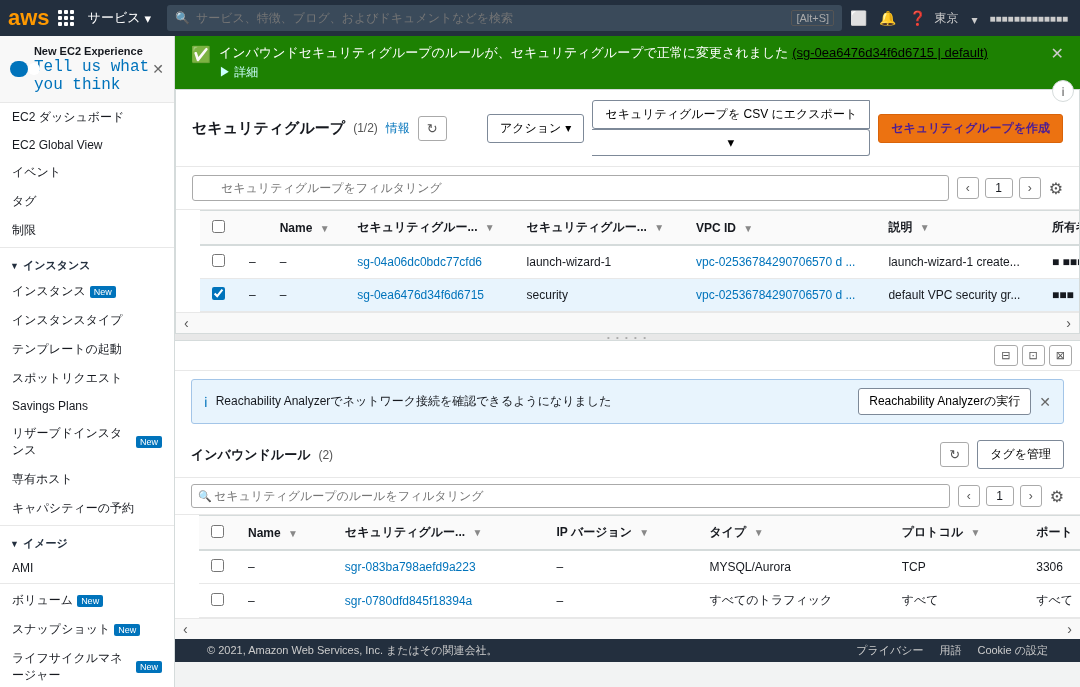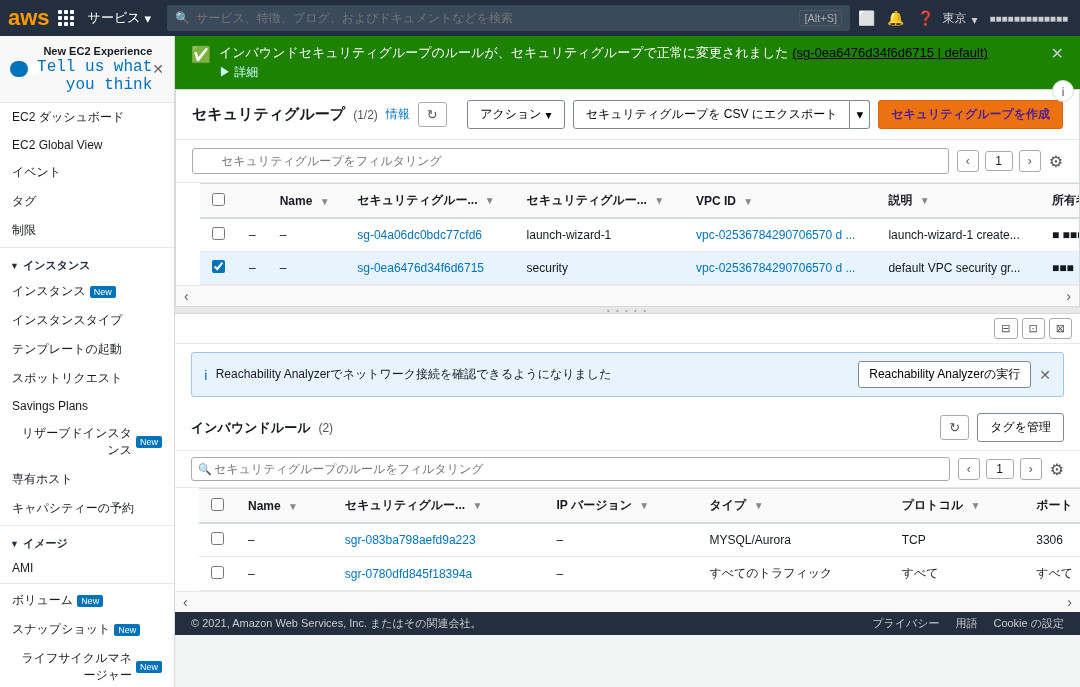--- a/index.html
+++ b/index.html
@@ -26,30 +26,30 @@
     .grid-icon { display: grid; grid-template-columns: 1fr 1fr 1fr; gap: 2px; width: 14px; }
     .grid-icon span { background: #fff; width: 4px; height: 4px; border-radius: 1px; }
     .search-bar {
       flex: 1; display: flex; align-items: center; background: #3a4a5a; border-radius: 3px; padding: 0 8px; height: 26px;
     }
     .search-bar input {
       background: none; border: none; color: #ccc; font-size: 12px; flex: 1; outline: none;
     }
     .search-shortcut { color: #aaa; font-size: 11px; border: 1px solid #555; padding: 1px 4px; border-radius: 2px; }
     .nav-icons { display: flex; align-items: center; gap: 12px; color: #ccc; font-size: 14px; }
-    .nav-region { display: flex; align-items: flex-end; gap: 5px; color: #ccc; font-size: 12px; cursor: pointer; }
+    .nav-region { display: flex; align-items: flex-end; gap: 13px; color: #ccc; font-size: 12px; cursor: pointer; }
     .nav-right { display: flex; align-items: center; gap: 8px; }
     .nav-right-item { color: #ccc; font-size: 12px; cursor: pointer; padding: 2px 4px; }
 
     
     .layout { display: flex; height: calc(687px - 36px); }
 
     
     .sidebar {
-      width: 175px; background: #fff; border-right: 1px solid #d5dbdb; overflow-y: auto; flex-shrink: 0; text-align: right;
+      width: 175px; background: #fff; border-right: 1px solid #d5dbdb; overflow-y: auto; flex-shrink: 0;
     }
     .sidebar-toggle {
       display: flex; align-items: center; justify-content: space-between; padding: 8px 10px; border-bottom: 1px solid #e8e8e8; background: #f8f8f8;
     }
     .ec2-toggle { display: flex; align-items: center; gap: 6px; }
     .toggle-switch { width: 32px; height: 16px; background: #0073bb; border-radius: 8px; position: relative; cursor: pointer; }
     .toggle-switch::after { content: ''; position: absolute; width: 12px; height: 12px; background: #fff; border-radius: 50%; top: 2px; left: 2px; }
     .toggle-switch.on::after { left: 18px; }
     .new-ec2-label { font-size: 11px; font-weight: bold; color: #16191f; }
     .tell-us { font-size: 16px; color: #0073bb; cursor: pointer; display: block; font-family: Liberation Mono, monospace; }
@@ -87,21 +87,21 @@
     .count-badge { font-size: 12px; color: #555; }
     .info-link { color: #0073bb; font-size: 12px; cursor: pointer; }
     .refresh-btn { background: none; border: 1px solid #aaa; border-radius: 3px; padding: 4px 8px; cursor: pointer; font-size: 13px; color: #555; }
     .spacer { flex: 1; }
     .action-btn {
       background: #fff; border: 1px solid #7d8998; border-radius: 3px; padding: 5px 12px; font-size: 12px; cursor: pointer; display: flex; align-items: center; gap: 4px;
     }
     .primary-btn {
       background: #ec7211; border: 1px solid #d96309; color: #4c1d95; border-radius: 3px; padding: 5px 12px; font-size: 12px; cursor: pointer; font-weight: 600;
     }
-    .export-btn-group { display: flex; }
+    .export-btn-group { display: flex; flex-direction: column; }
     .export-btn { background: #fff; border: 1px solid #7d8998; border-radius: 3px 0 0 3px; padding: 5px 12px; font-size: 12px; cursor: pointer; }
     .export-dropdown { background: #fff; border: 1px solid #7d8998; border-left: none; border-radius: 0 3px 3px 0; padding: 5px 6px; cursor: pointer; }
     .table-search-input {
       width: 100%; border: 1px solid #aaa; border-radius: 3px; padding: 5px 10px 5px 28px; font-size: 12px; background: #fff;
       position: relative; outline: none;
     }
     .table-search-wrapper { position: relative; }
     .table-search-icon { position: absolute; left: 8px; top: 50%; transform: translateY(-50%); color: #666; font-size: 12px; }
 
     
@@ -142,21 +142,21 @@
     .bottom-section-header {
       display: flex; align-items: center; padding: 8px 16px; gap: 8px; border-bottom: 1px solid #e8e8e8;
     }
     .bottom-title { font-size: 13px; font-weight: 600; }
     .panel-icon-btn { background: none; border: 1px solid #aaa; border-radius: 3px; padding: 3px 6px; cursor: pointer; font-size: 11px; color: #555; }
     .bottom-search-wrapper { flex: 1; position: relative; }
     .bottom-search-input { width: 100%; border: 1px solid #aaa; border-radius: 3px; padding: 4px 8px 4px 22px; font-size: 12px; outline: none; }
     .bottom-search-icon { position: absolute; left: 7px; top: 50%; transform: translateY(-50%); color: #666; font-size: 11px; }
 
     
-    .footer { background: #232f3e; color: #ccc; font-size: 11px; padding: 4px 16px; display: flex; align-items: center; gap: 16px; flex-shrink: 0; }
+    .footer { background: #232f3e; color: #ccc; font-size: 11px; padding: 4px 32px; display: flex; align-items: center; gap: 16px; flex-shrink: 0; }
     .footer a { color: #ccc; text-decoration: none; cursor: pointer; }
     .footer-spacer { flex: 1; }
 
     
     .info-panel-icon { position: fixed; right: 6px; top: 80px; background: #fff; border: 1px solid #d5dbdb; border-radius: 50%; width: 22px; height: 22px; display: flex; align-items: center; justify-content: center; font-size: 12px; color: #555; cursor: pointer; }
     
     
     ::-webkit-scrollbar { width: 8px; height: 8px; }
     ::-webkit-scrollbar-track { background: #f1f1f1; }
     ::-webkit-scrollbar-thumb { background: #ccc; border-radius: 4px; }

